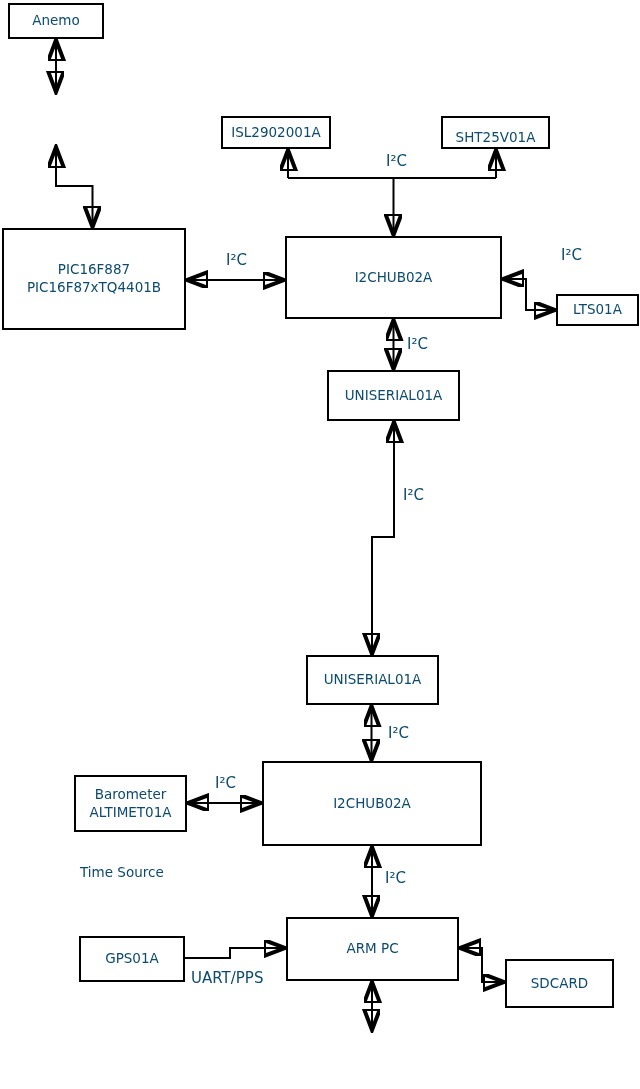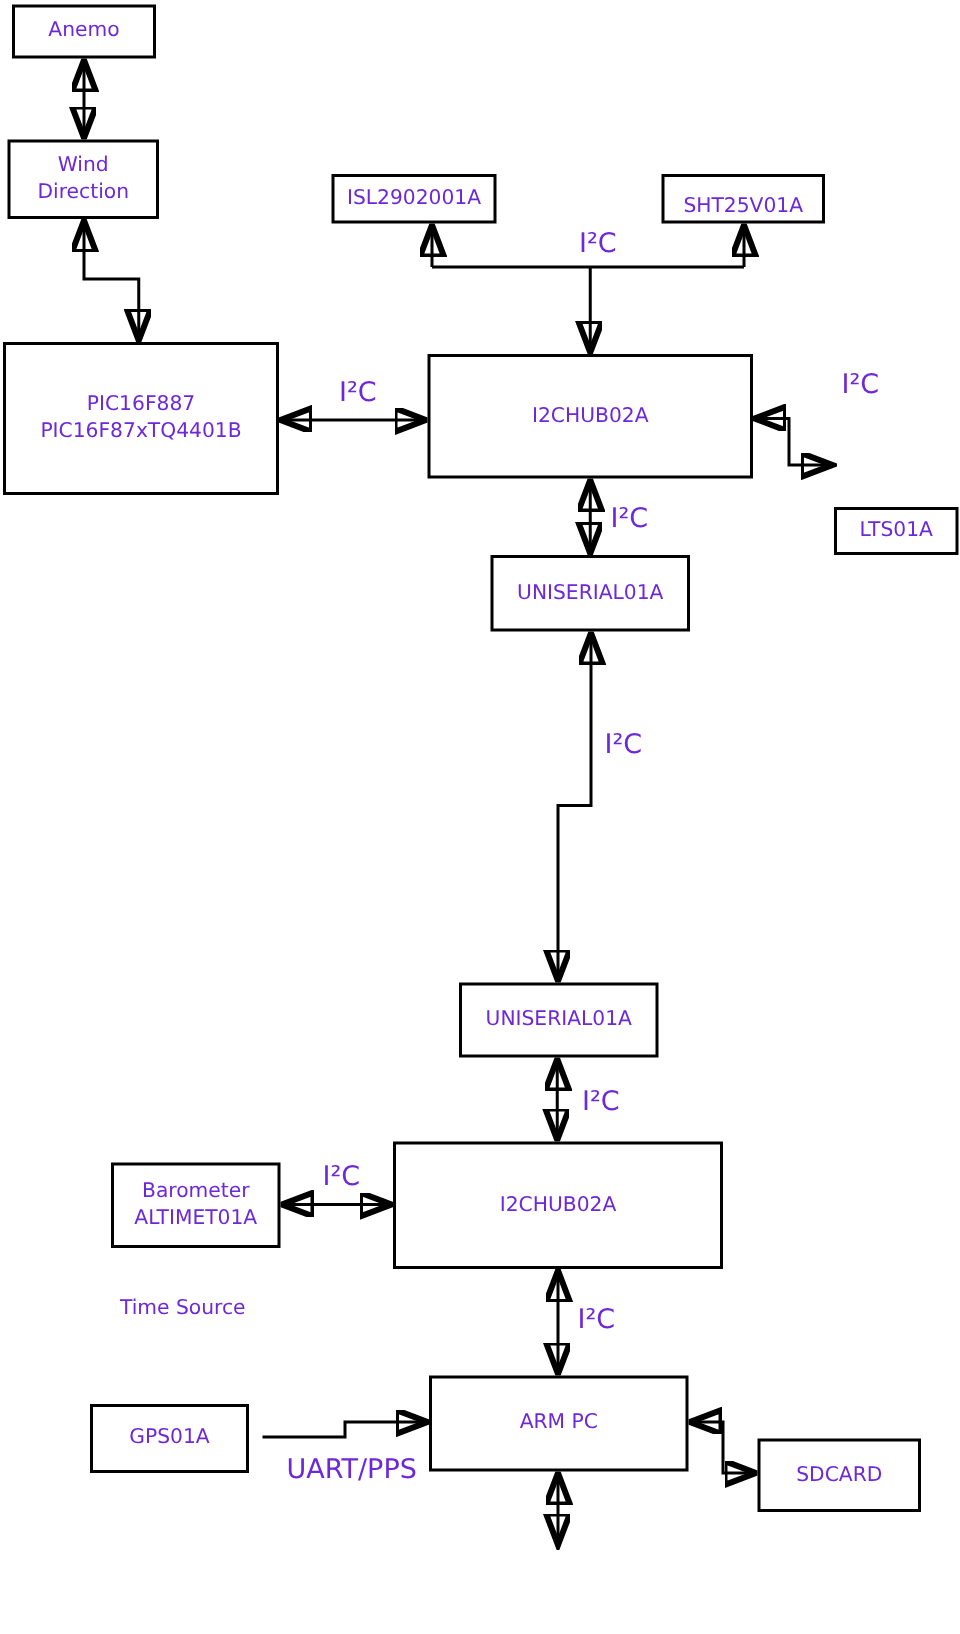--- a/index.html
+++ b/index.html
@@ -2,21 +2,21 @@
 <html><head>
 <meta charset="utf-8">
 <style>
   html, body { margin: 0; padding: 0; background: #ffffff; }
   .canvas {
     position: relative;
     width: 640px;
     height: 1089px;
     background: #ffffff;
     font-family: "DejaVu Sans", sans-serif;
-    color: #6d28d9;
+    color: #0c4a6e;
     overflow: hidden;
   }
   .node {
     position: absolute;
     box-sizing: border-box;
     background: #ffffff;
     border: 2px solid #000000;
     display: flex;
     align-items: center;
     justify-content: center;
@@ -24,21 +24,21 @@
     font-size: 13.5px;
     z-index: 2;
   }
   .node-label {
     white-space: pre-line;
     line-height: 1.32;
     padding: 0 2px;
   }
   .flabel {
     position: absolute;
-    font-size: 18px;
+    font-size: 15px;
     line-height: 1.2;
     white-space: nowrap;
     z-index: 3;
   }
   .wires {
     position: absolute;
     left: 0; top: 0;
     z-index: 1;
   }
   .wires path, .wires line {
@@ -49,64 +49,60 @@
 </style>
 </head>
 <body>
 
 <div class="canvas">
 
   <div class="node" style="left:8px; top:3px; width:96px; height:36px;">
     <span class="node-label">Anemo</span>
   </div>
 
-  <div class="node" style="left:5px; top:93px; width:101px; height:53px;">
-    <span class="node-label">Wind
-Direction</span>
-  </div>
 
   <div class="node" style="left:2px; top:228px; width:184px; height:102px;">
     <span class="node-label">PIC16F887
 PIC16F87xTQ4401B</span>
   </div>
 
   <div class="node" style="left:221px; top:116px; width:110px; height:33px;">
     <span class="node-label">ISL2902001A</span>
   </div>
 
   <div class="node" style="left:441px; top:116px; width:109px; height:33px;align-items:flex-end;">
     <span class="node-label">SHT25V01A</span>
   </div>
 
   <div class="node" style="left:285px; top:236px; width:217px; height:83px;">
     <span class="node-label">I2CHUB02A</span>
   </div>
 
-  <div class="node" style="left:556px; top:294px; width:83px; height:32px;margin-top:44px;">
+  <div class="node" style="left:556px; top:294px; width:83px; height:32px;">
     <span class="node-label">LTS01A</span>
   </div>
 
   <div class="node" style="left:327px; top:370px; width:133px; height:51px;">
     <span class="node-label">UNISERIAL01A</span>
   </div>
 
   <div class="node" style="left:306px; top:655px; width:133px; height:50px;">
     <span class="node-label">UNISERIAL01A</span>
   </div>
 
   <div class="node" style="left:262px; top:761px; width:220px; height:85px;">
     <span class="node-label">I2CHUB02A</span>
   </div>
 
   <div class="node" style="left:74px; top:775px; width:113px; height:57px;">
     <span class="node-label">Barometer
 ALTIMET01A</span>
   </div>
 
-  <div class="node" style="left:60px; top:936px; width:106px; height:46px;">
+  <div class="node" style="left:79px; top:936px; width:106px; height:46px;">
     <span class="node-label">GPS01A</span>
   </div>
 
   <div class="node" style="left:286px; top:917px; width:173px; height:64px;">
     <span class="node-label">ARM PC</span>
   </div>
 
   <div class="node" style="left:505px; top:959px; width:109px; height:49px;">
     <span class="node-label">SDCARD</span>
   </div>

